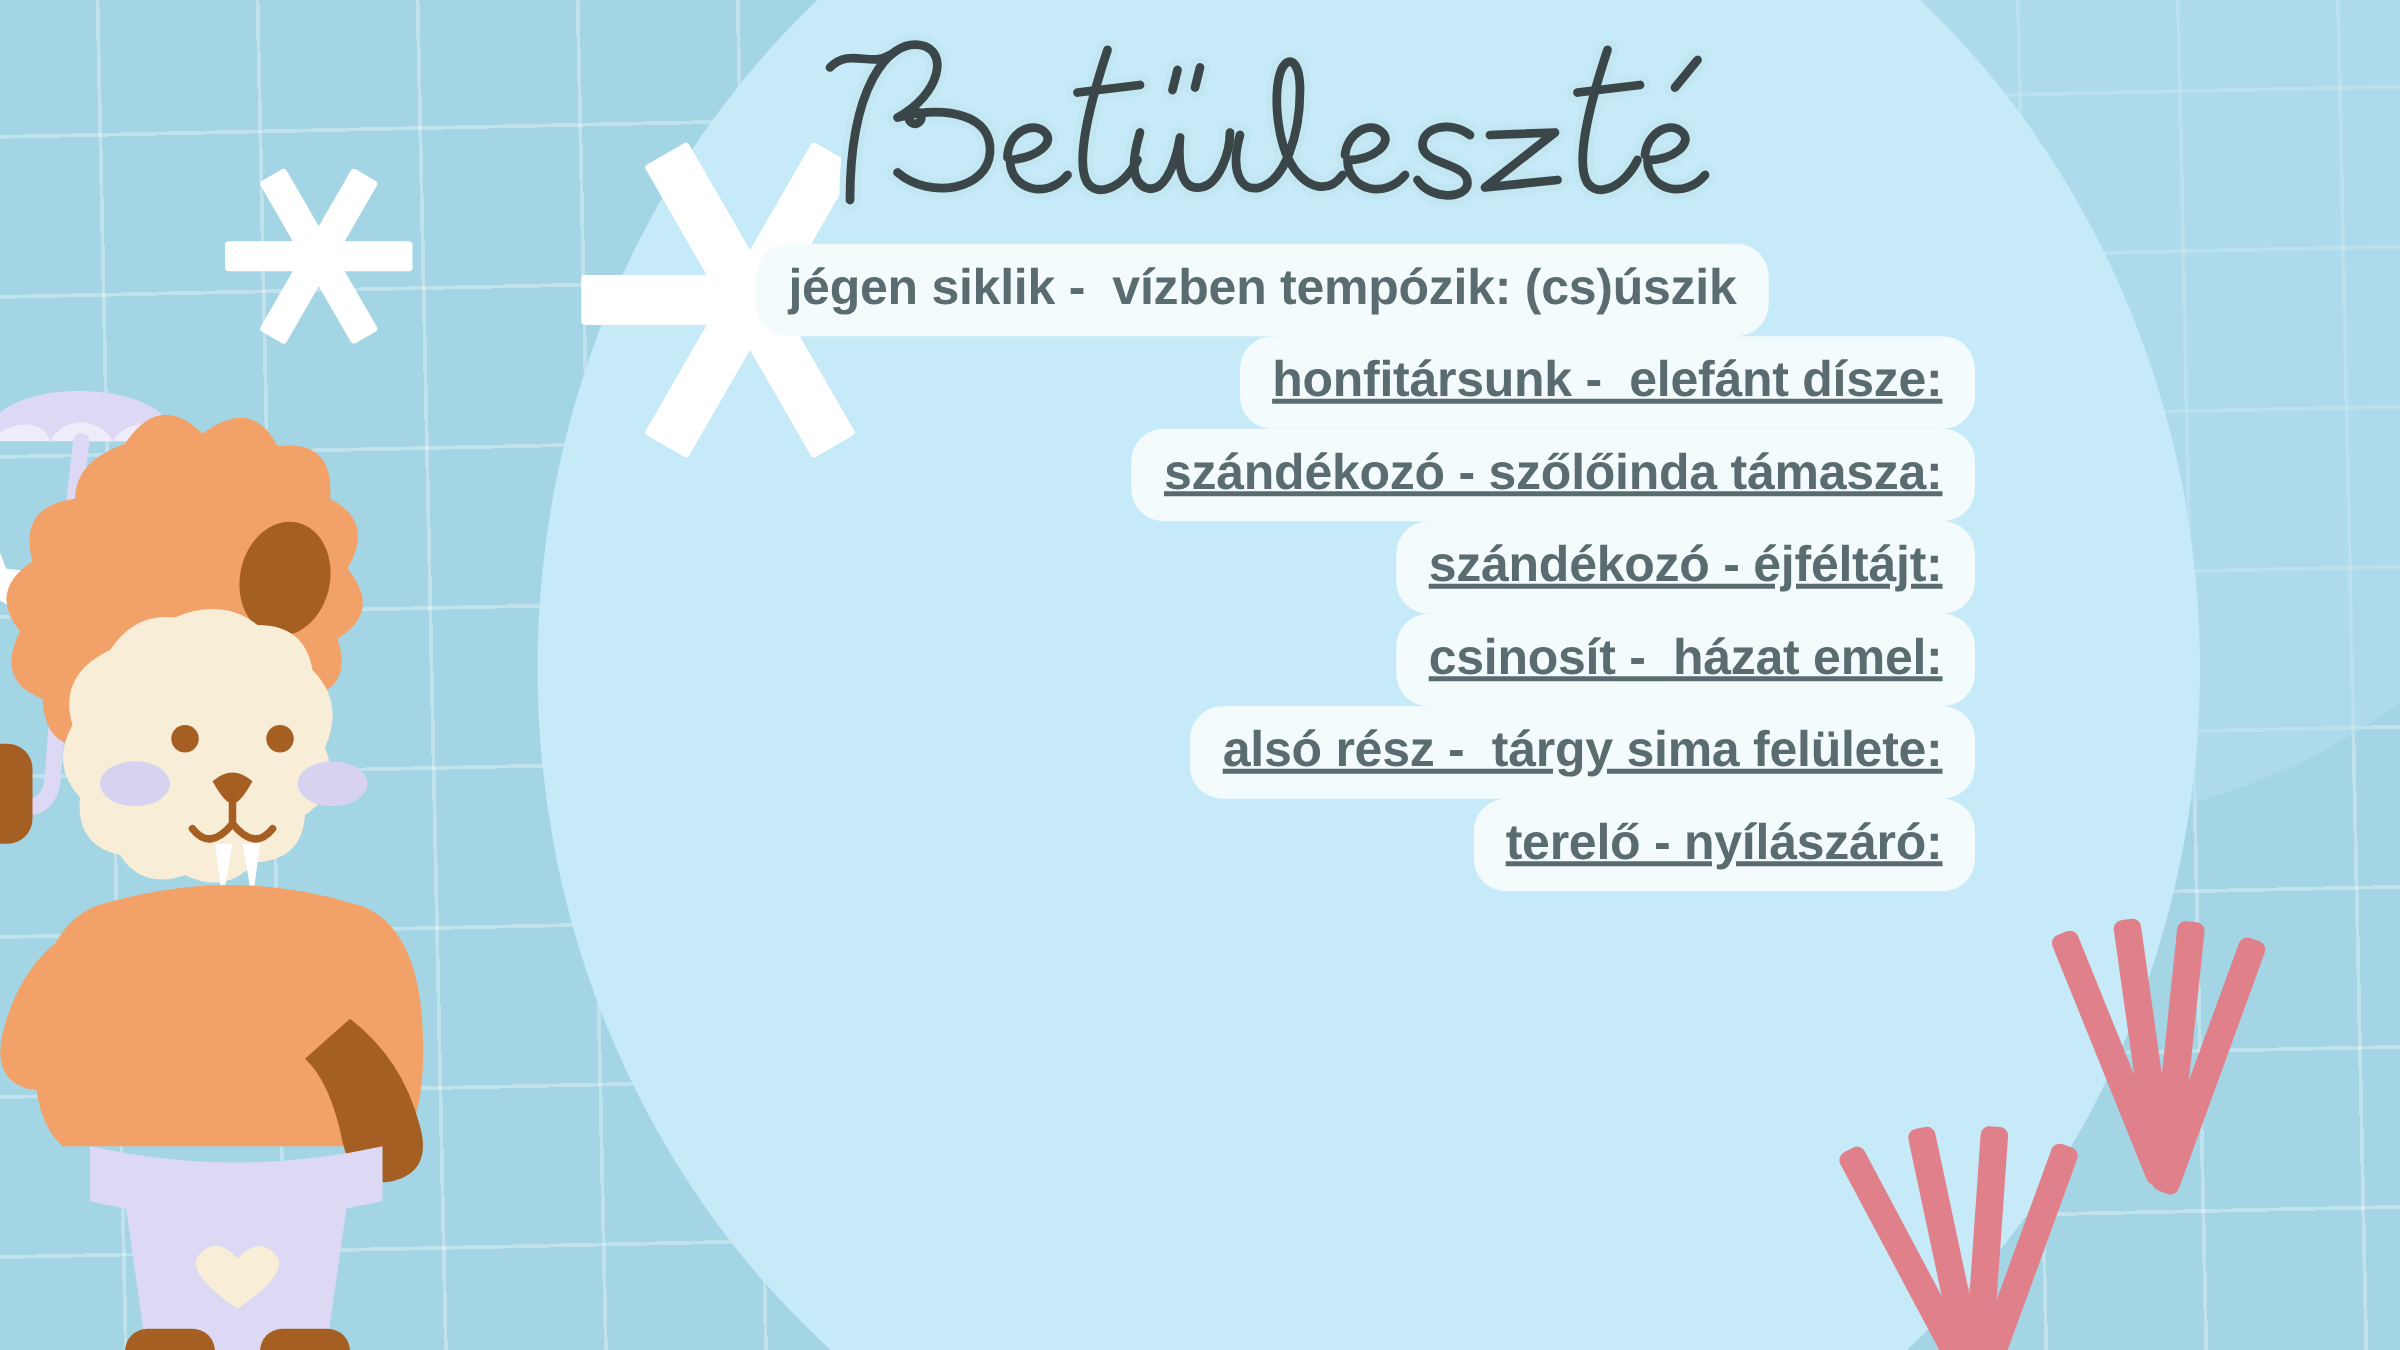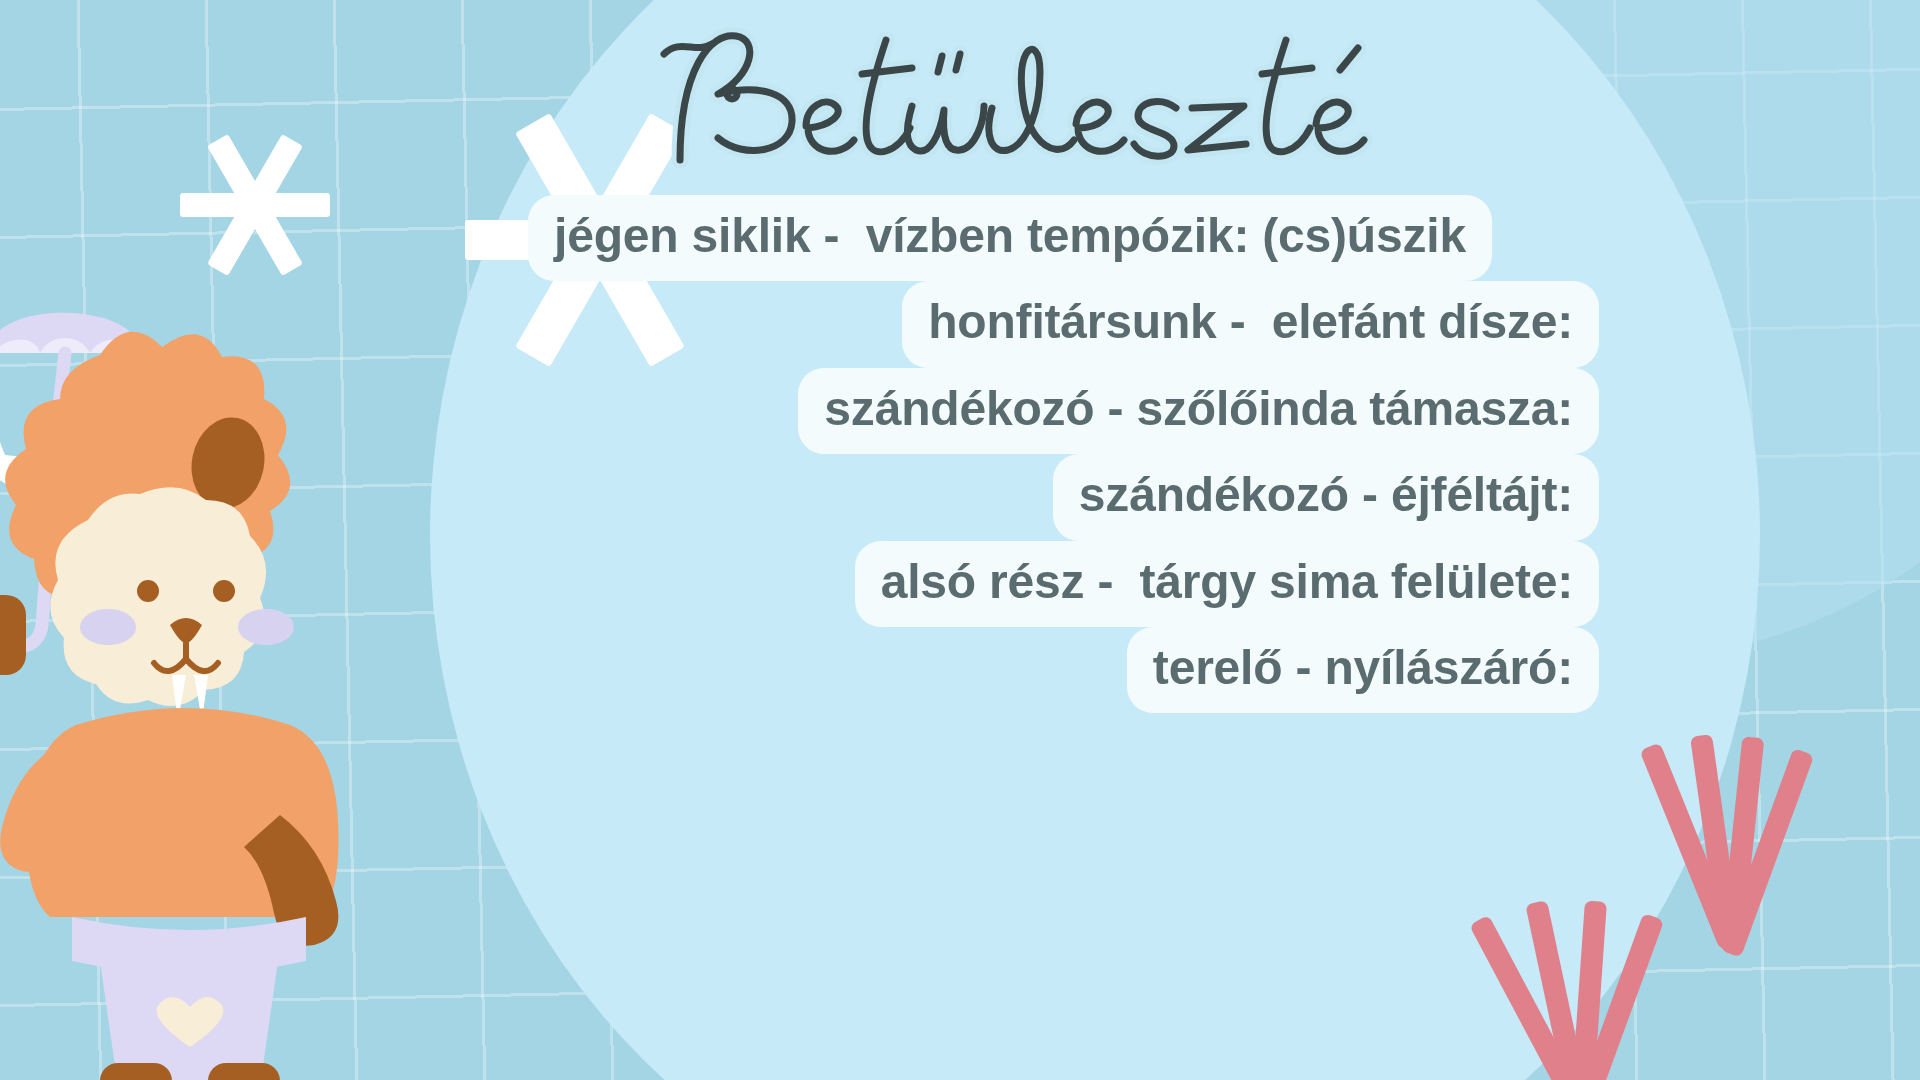--- a/index.html
+++ b/index.html
@@ -76,29 +76,29 @@
     left:420px; top:195px;
     width:1180px;
     display:flex; flex-direction:column; align-items:center;
   }
   .row {
     background:#f4fbfd;
     color:#5a6c6f;
     border-radius:26px;
     padding:4px 26px 8px 26px;
     margin:0;
-    font-size:48px;
+    font-size:40px;
     font-weight:bold;
     letter-spacing:-0.2px;
     white-space:pre;
     line-height:1.55;
     box-shadow:0 0 0 0 rgba(0,0,0,0);
   }
   .row.center { align-self:center; }
-  .row.right  { align-self:flex-end; margin-right:1px; }
+  .row.right  { align-self:flex-end; margin-right:20px;text-decoration:underline; }
 </style>
 </head>
 <body>
 
 <div id="stage">
 
   <div class="bg-base"></div>
   <div class="bg-grid"></div>
   <div class="bg-ellipse2"></div>
   <div class="bg-ellipse"></div>
@@ -225,17 +225,18 @@
       </g>
     </svg>
     <span style="position:absolute;opacity:0;pointer-events:none;">Betűvesztés</span>
   </div>
 
   <div id="list">
     <div class="row center">jégen siklik -  vízben tempózik: (cs)úszik</div>
     <div class="row right">honfitársunk -  elefánt dísze:</div>
     <div class="row right">szándékozó - szőlőinda támasza:</div>
     <div class="row right">szándékozó - éjféltájt:</div>
+    <div class="row right">csinosít -  házat emel:</div>
     <div class="row right">alsó rész -  tárgy sima felülete:</div>
     <div class="row right">terelő - nyílászáró:</div>
   </div>
 
 </div>
 
 </body></html>

